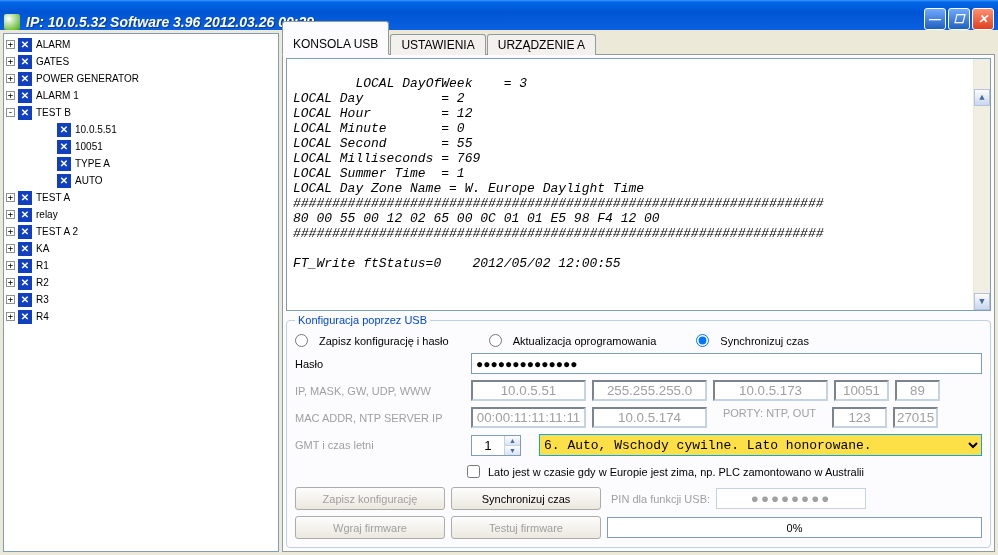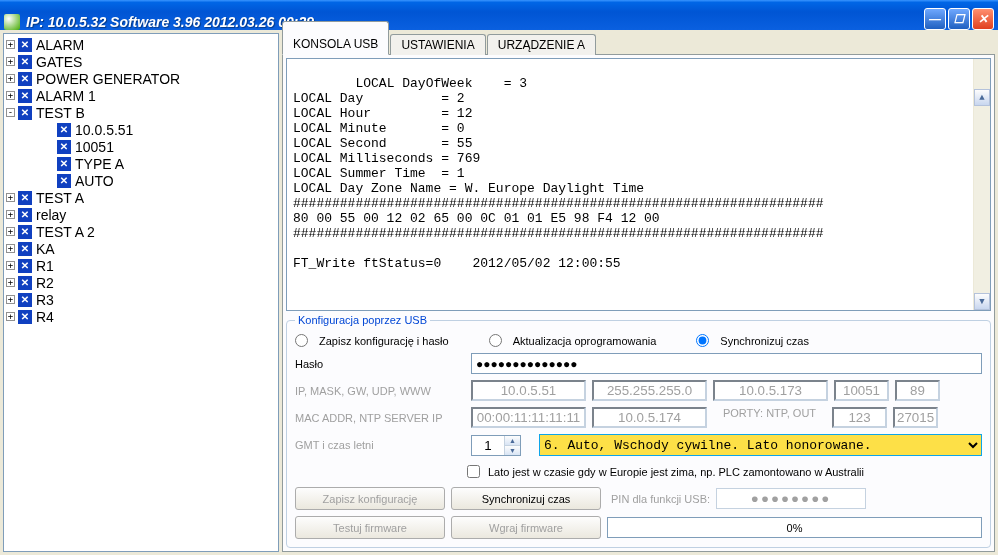--- a/index.html
+++ b/index.html
@@ -82,21 +82,21 @@
     display: inline-flex;
     align-items: center; justify-content: center;
     color: #fff;
     font-size: 10px;
     font-weight: bold;
     margin-right: 4px;
     font-family: Arial;
   }
   .tree-label {
     font-family: "MS Sans Serif","Tahoma",sans-serif;
-    font-size: 14px;
+    font-size: 10px;
   }
   .tree-indent1 { padding-left: 0px; }
   .tree-indent2 { padding-left: 38px; }
 
   
   .right-panel {
     flex: 1;
     display: flex;
     flex-direction: column;
   }
@@ -137,20 +137,21 @@
   .console {
     flex: 1;
     background: #fff;
     border: 1px solid #7f9db9;
     font-family: "Courier New", monospace;
     font-size: 13px;
     padding: 2px 6px;
     position: relative;
     overflow: hidden;
     white-space: pre;
+    font-style: italic;
   }
   .console .scrollbar {
     position: absolute;
     right: 0; top: 0; bottom: 0;
     width: 17px;
     background: #f1efe2;
     border-left: 1px solid #ece9d8;
   }
   .console .scroll-btn {
     height: 17px;
@@ -465,21 +466,21 @@
         </div>
 
         <div class="btn-row" style="margin-bottom:6px">
           <button class="win-btn-std" disabled="">Zapisz konfigurację</button>
           <button class="win-btn-std">Synchronizuj czas</button>
           <span class="pin-label">PIN dla funkcji USB:</span>
           <input class="pin-field" disabled="" value="●●●●●●●●" style="">
         </div>
 
         <div class="btn-row">
+          <button class="win-btn-std" disabled="">Wgraj firmware</button>
           <button class="win-btn-std" disabled="">Testuj firmware</button>
-          <button class="win-btn-std" disabled="">Wgraj firmware</button>
           <div class="progress">0%</div>
         </div>
 
       </fieldset>
     </div>
   </div>
 </div>
 
 </body></html>

